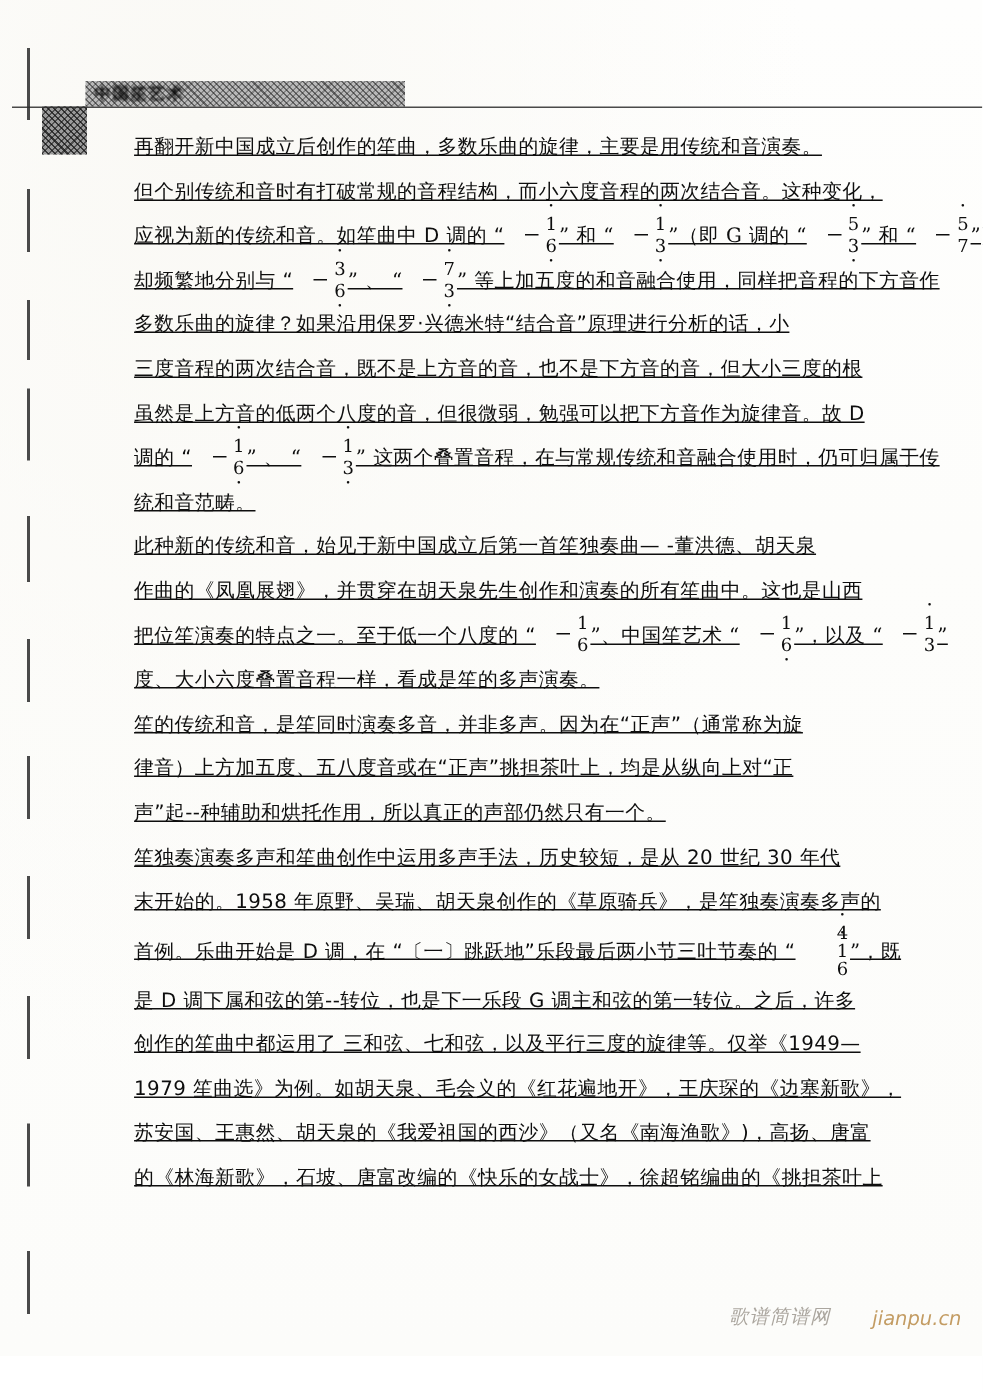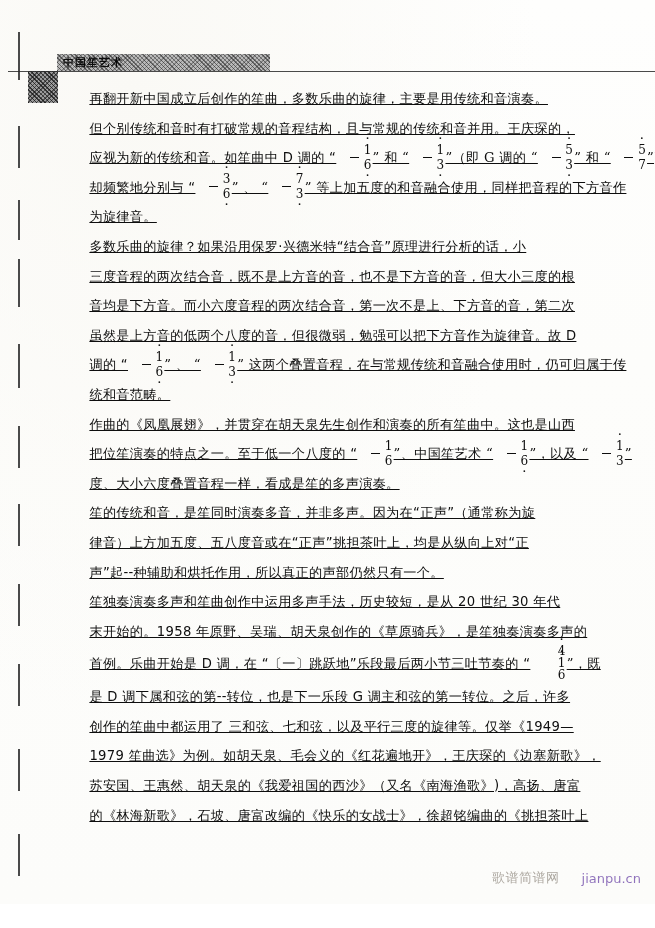--- a/index.html
+++ b/index.html
@@ -171,35 +171,37 @@
   }
 
   .qm { font-family: "DejaVu Serif", "Liberation Serif", serif; }
 
   
   .watermark {
     position: absolute;
     right: 14px;
     bottom: 17px;
     display: flex;
-    align-items: center;
-    gap: 22px;
+    align-items: flex-end;
+    gap: 6px;
     opacity: .62;
     user-select: none;
+    font-style: italic;
   }
   .watermark .cn {
     font-size: 13px;
     color: #7b7368;
     letter-spacing: .5px;
     font-family: "DejaVu Sans", "Liberation Sans", sans-serif;
   }
   .watermark .en {
     font-size: 13px;
-    color: #4c1d95;
+    color: #a16207;
     font-family: "DejaVu Sans", "Liberation Sans", sans-serif;
+    margin-left: 22px;
   }
 </style>
 </head>
 <body>
 
 <div class="page">
 
   <div class="scan-tint"></div>
 
   <div class="margin-marks">
@@ -220,21 +222,21 @@
   <div class="header-band">
     <span class="htext">中国笙艺术</span>
   </div>
   <div class="corner-block"></div>
   <div class="header-rule"></div>
 
   <div class="column">
 
     <p class="para indent">
       <span class="line">再翻开新中国成立后创作的笙曲，多数乐曲的旋律，主要是用传统和音演奏。</span>
-      <span class="line">但个别传统和音时有打破常规的音程结构，且与常规的传统和音并用。王庆琛的，</span>
+      <span class="line">但个别传统和音时有打破常规的音程结构，而小六度音程的两次结合音。这种变化，</span>
       <span class="line">
         <span>应视为新的传统和音。如笙曲中 D 调的 “</span><span class="jp">
             <span class="num dotted-above">1</span>
             <span class="sep"></span>
             <span class="num dotted-below">6</span>
           </span><span class="qm">” 和 “</span><span class="jp">
             <span class="num dotted-above">1</span>
             <span class="sep"></span>
             <span class="num dotted-below">3</span>
           </span><span class="qm">”（即 G 调的 “</span><span class="jp">
@@ -251,43 +253,42 @@
         <span>却频繁地分别与 “</span><span class="jp">
             <span class="num dotted-above">3</span>
             <span class="sep"></span>
             <span class="num dotted-below">6</span>
           </span><span class="qm">” 、 “</span><span class="jp">
             <span class="num dotted-above">7</span>
             <span class="sep"></span>
             <span class="num dotted-below">3</span>
           </span><span class="qm">” 等上加五度的和音融合使用，同样把音程的下方音作</span>
       </span>
-      <span class="line">为旋律音。</span>
     </p>
 
     <p class="para indent">
       <span class="line">多数乐曲的旋律？如果沿用保罗·兴德米特“结合音”原理进行分析的话，小</span>
       <span class="line">三度音程的两次结合音，既不是上方音的音，也不是下方音的音，但大小三度的根</span>
-      <span class="line">音均是下方音。而小六度音程的两次结合音，第一次不是上、下方音的音，第二次</span>
       <span class="line">虽然是上方音的低两个八度的音，但很微弱，勉强可以把下方音作为旋律音。故 D</span>
       <span class="line">
         <span>调的 “</span><span class="jp">
             <span class="num dotted-above">1</span>
             <span class="sep"></span>
             <span class="num dotted-below">6</span>
           </span><span class="qm">” 、 “</span><span class="jp">
             <span class="num dotted-above">1</span>
             <span class="sep"></span>
             <span class="num dotted-below">3</span>
           </span><span class="qm">” 这两个叠置音程，在与常规传统和音融合使用时，仍可归属于传</span>
       </span>
       <span class="line">统和音范畴。</span>
     </p>
 
     <p class="para indent">
+      <span class="line">此种新的传统和音，始见于新中国成立后第一首笙独奏曲— -董洪德、胡天泉</span>
       <span class="line">作曲的《凤凰展翅》，并贯穿在胡天泉先生创作和演奏的所有笙曲中。这也是山西</span>
       <span class="line">
         <span>把位笙演奏的特点之一。至于低一个八度的 “</span><span class="jp">
             <span class="num">1</span>
             <span class="sep"></span>
             <span class="num">6</span>
           </span><span class="qm">”、中国笙艺术 “</span><span class="jp">
             <span class="num">1</span>
             <span class="sep"></span>
             <span class="num dotted-below">6</span>

